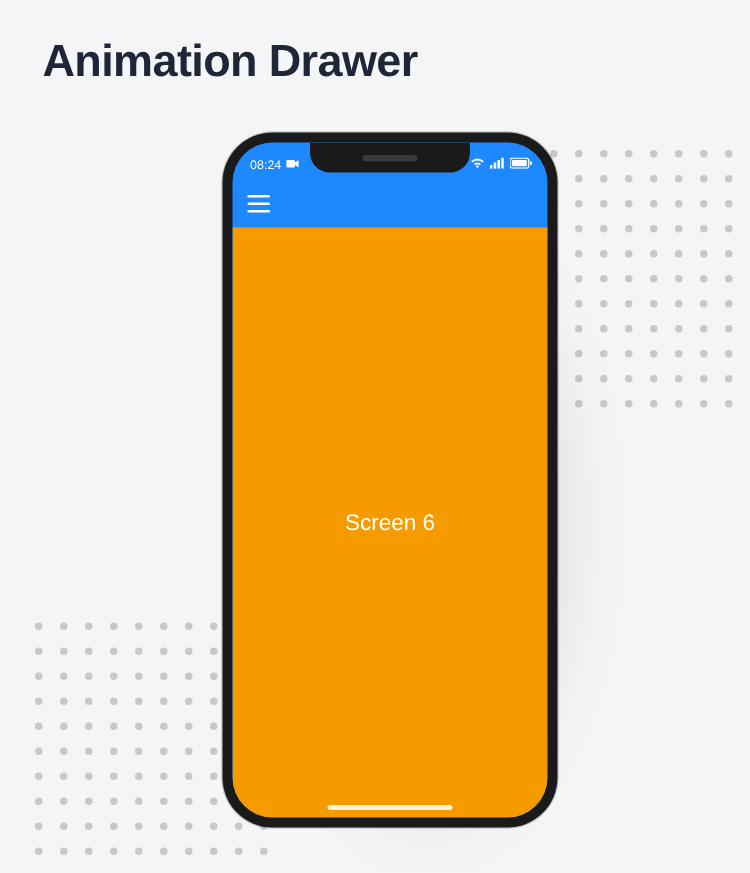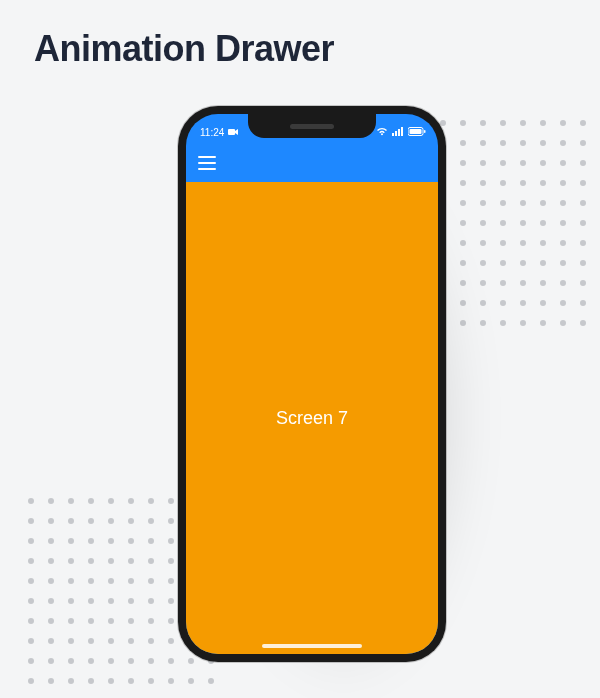--- a/index.html
+++ b/index.html
@@ -386,21 +386,21 @@
 <div class="phone-shadow"></div>
 
 <div class="phone">
   <div class="phone-screen">
     <div class="notch">
       <div class="notch-speaker"></div>
     </div>
 
     <div class="status-bar">
       <div class="status-left">
-        <span>11:24</span>
+        <span>08:24</span>
         <span>
           <svg width="10" height="8" viewBox="0 0 10 8">
               <rect x="0" y="1" width="7" height="6" rx="1" fill="#fff"></rect>
               <path d="M7 3 L10 1 L10 7 L7 5 Z" fill="#fff"></path>
             </svg>
         </span>
       </div>
       <div class="status-right">
         <span>
           <svg width="12" height="9" viewBox="0 0 12 9">
@@ -427,18 +427,18 @@
 
     <div class="app-bar">
       <div class="hamburger">
         <span></span>
           <span></span>
           <span></span>
       </div>
     </div>
 
     <div class="screen-content">
-      <div class="screen-label">Screen 7</div>
+      <div class="screen-label">Screen 6</div>
     </div>
 
     <div class="home-indicator"></div>
   </div>
 </div>
 
 </body></html>

